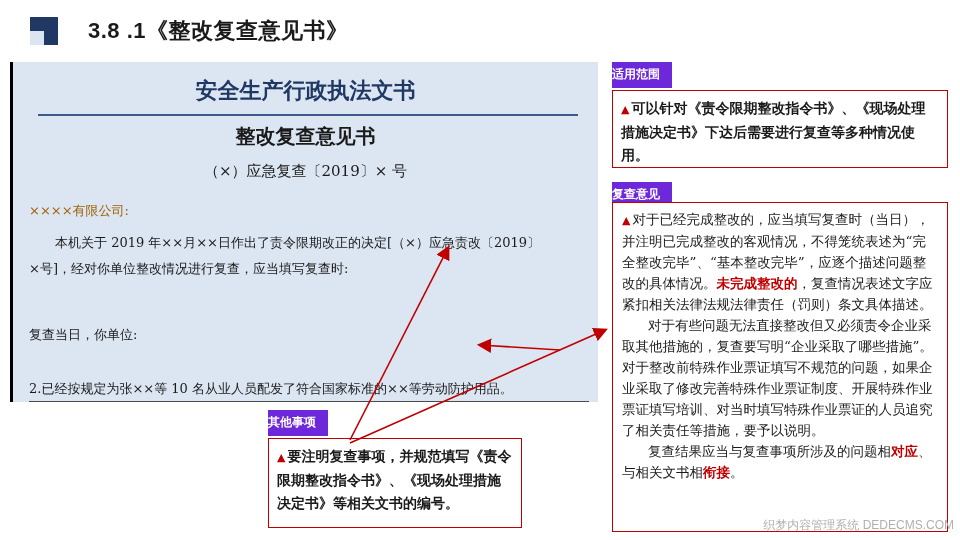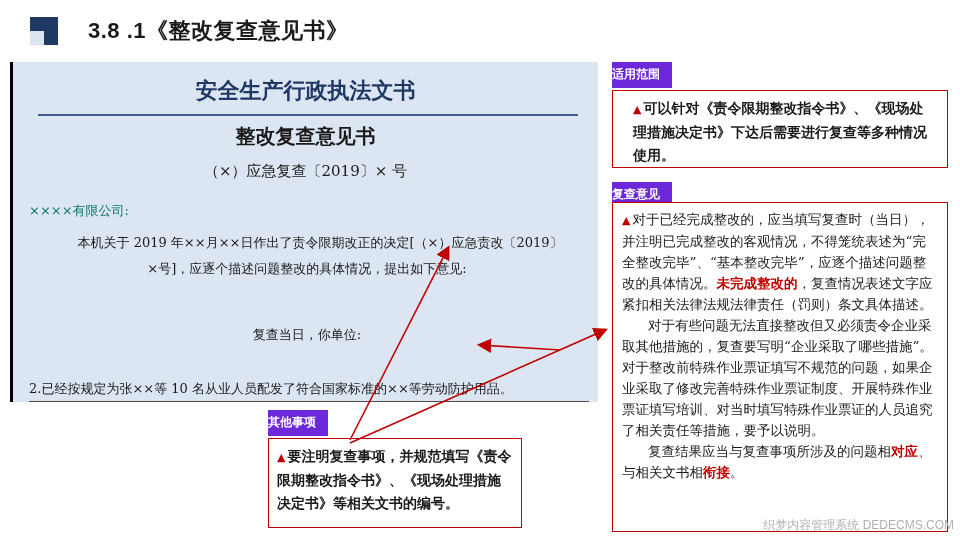--- a/index.html
+++ b/index.html
@@ -86,31 +86,30 @@
     text-align: center;
     font-family: "DejaVu Serif", serif;
     font-size: 15px;
     color: #1a1a1a;
   }
   .doc-company {
     position: absolute;
     left: 16px; top: 140px;
     font-family: "DejaVu Serif", serif;
     font-size: 13px;
-    color: #0f766e;
+    color: #a16207;
   }
   .doc-para {
     position: absolute;
     left: 16px;
     width: 556px;
     font-family: "DejaVu Serif", serif;
     font-size: 13px;
     line-height: 26px;
     color: #1a1a1a;
-    text-align: center;
   }
   .doc-para.p1 { top: 168px; text-indent: 26px; }
   .doc-para.p2 { top: 194px; }
   .doc-para.p4 { top: 260px; }
   .doc-item {
     position: absolute;
     left: 16px;
     width: 560px;
     font-family: "DejaVu Serif", serif;
     font-size: 13px;
@@ -140,21 +139,21 @@
     position: absolute;
     border: 1px solid #c00000;
     background: #ffffff;
     box-sizing: border-box;
     font-family: "DejaVu Serif", serif;
     color: #1a1a1a;
   }
   .box-scope {
     left: 612px; top: 90px;
     width: 336px; height: 78px;
-    padding: 6px 20px;
+    padding: 6px 8px;
     font-size: 14px;
     font-weight: bold;
     line-height: 23px;
   }
   .box-opinion {
     left: 612px; top: 202px;
     width: 336px; height: 330px;
     padding: 6px 9px;
     font-size: 13.5px;
     line-height: 21px;
@@ -205,21 +204,21 @@
   <div class="header-title">3.8 .1《整改复查意见书》</div>
 </div>
 
 <div class="doc-panel">
   <div class="doc-title1">安全生产行政执法文书</div>
   <div class="doc-rule"></div>
   <div class="doc-title2">整改复查意见书</div>
   <div class="doc-docnum">（×）应急复查〔2019〕× 号</div>
   <div class="doc-company">××××有限公司:</div>
   <div class="doc-para p1">本机关于 2019 年××月××日作出了责令限期改正的决定[（×）应急责改〔2019〕</div>
-  <div class="doc-para p2">×号]，应逐个描述问题整改的具体情况，提出如下意见:</div>
+  <div class="doc-para p2">×号]，经对你单位整改情况进行复查，应当填写复查时:</div>
   <div class="doc-para p4">复查当日，你单位:</div>
   <div class="doc-item i2">2.已经按规定为张××等 10 名从业人员配发了符合国家标准的××等劳动防护用品。</div>
 </div>
 
 <div class="tag tag-scope">适用范围</div>
 <div class="box box-scope">
   <span class="tri">▲</span><span>可以针对《责令限期整改指令书》、《现场处理措施决定书》下达后需要进行复查等多种情况使用。</span>
 </div>
 
 <div class="tag tag-opinion">复查意见</div>

